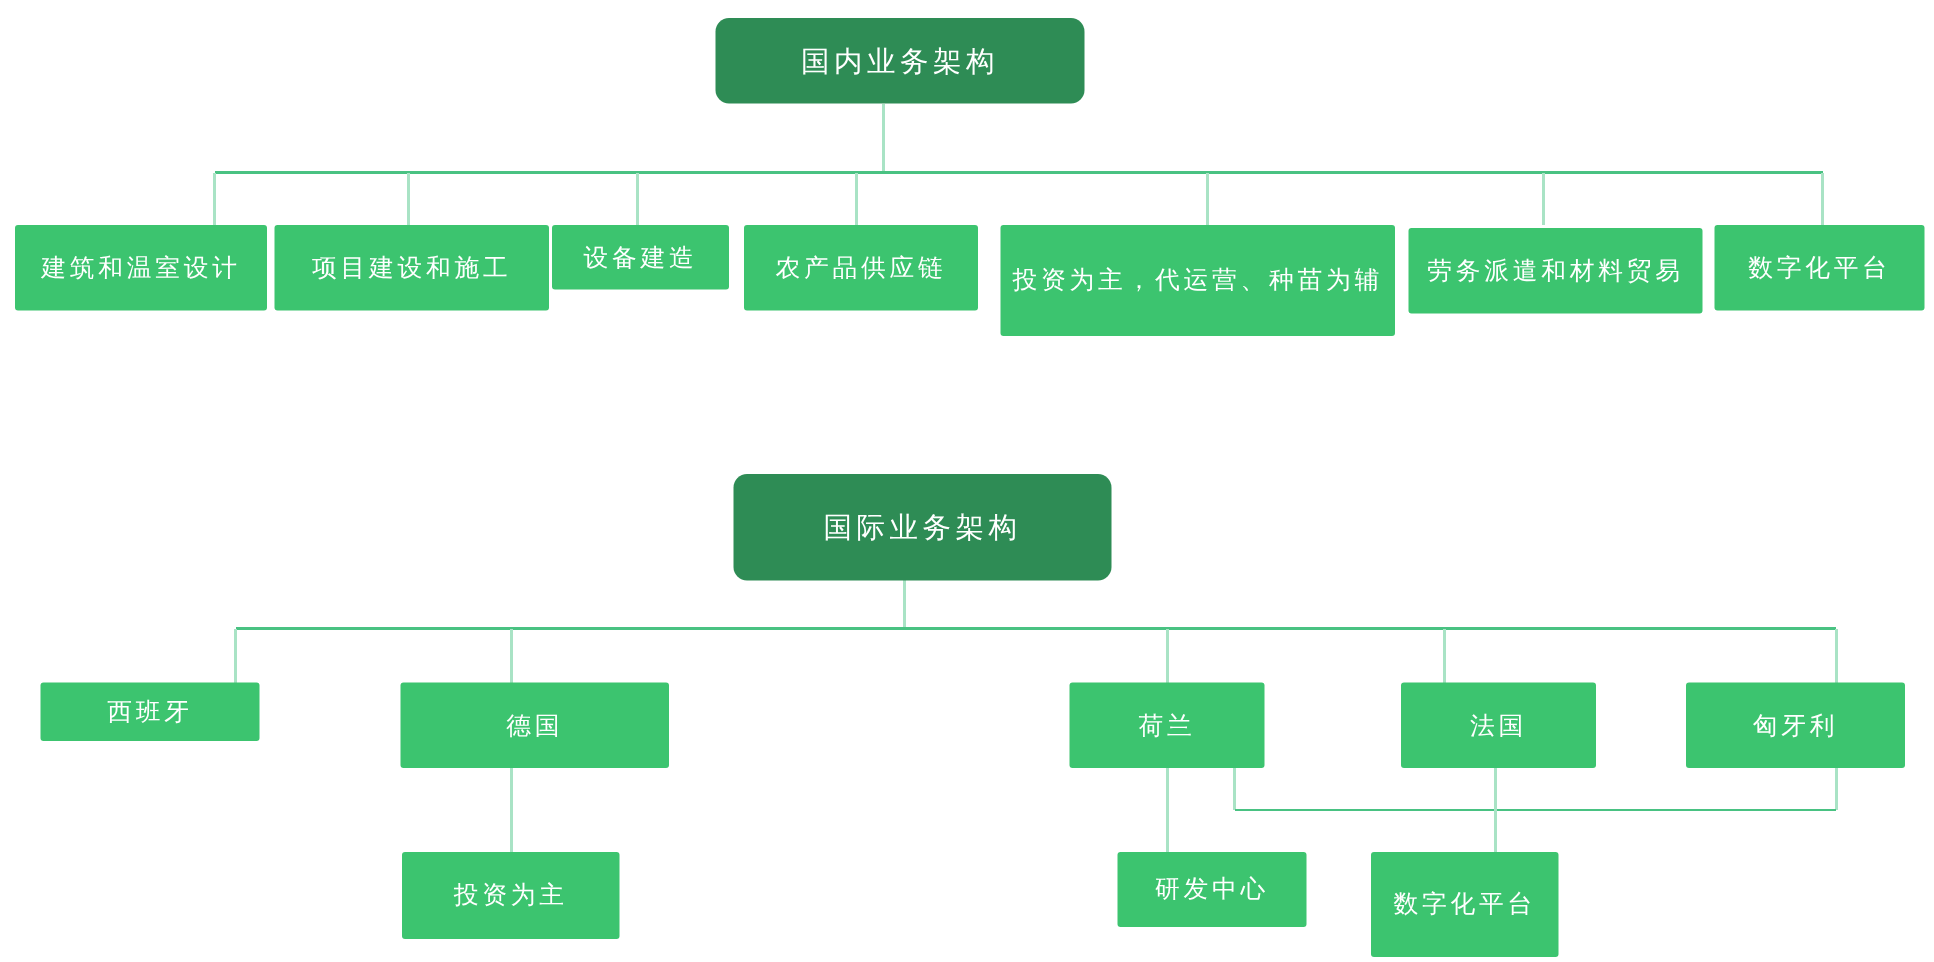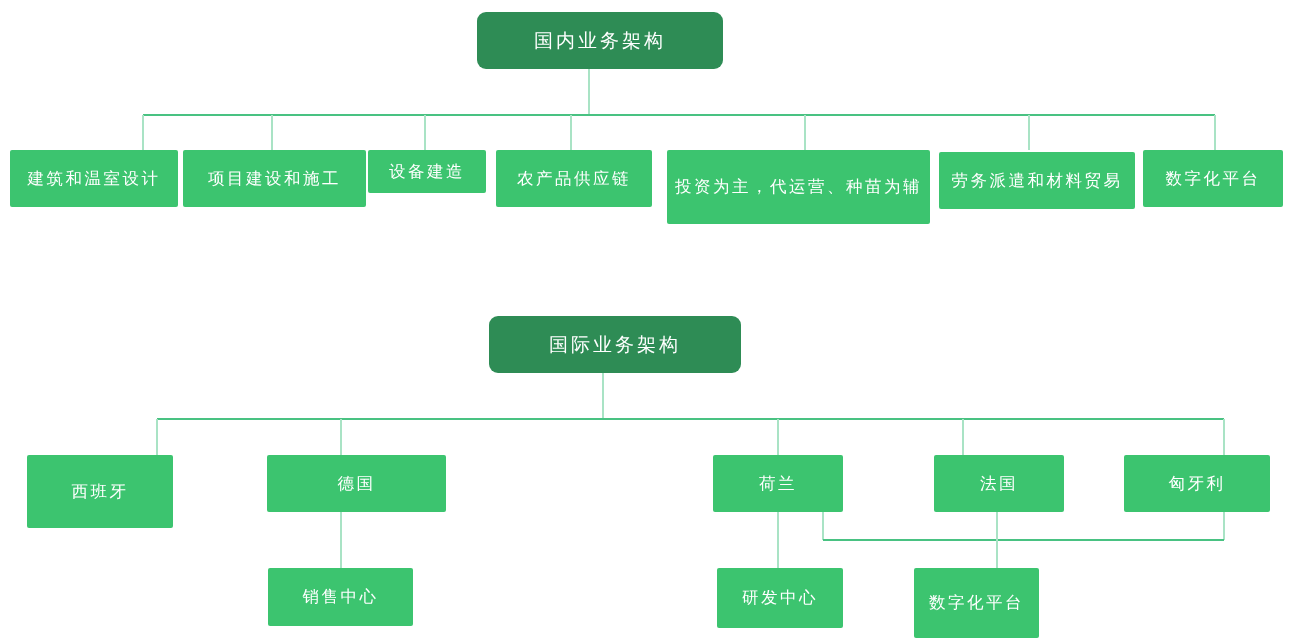--- a/index.html
+++ b/index.html
@@ -81,26 +81,26 @@
     <div class="node" style="left:10px;top:150px;width:168px;height:57px">建筑和温室设计</div>
     <div class="node" style="left:183px;top:150px;width:183px;height:57px">项目建设和施工</div>
     <div class="node" style="left:368px;top:150px;width:118px;height:43px">设备建造</div>
     <div class="node" style="left:496px;top:150px;width:156px;height:57px">农产品供应链</div>
     <div class="node" style="left:667px;top:150px;width:263px;height:74px">投资为主，代运营、种苗为辅</div>
     <div class="node" style="left:939px;top:152px;width:196px;height:57px">劳务派遣和材料贸易</div>
     <div class="node" style="left:1143px;top:150px;width:140px;height:57px">数字化平台</div>
   </div>
 
   <div>
-    <div class="node root" style="left:489px;top:316px;width:252px;height:57px">国际业务架构</div>
+    <div class="node root" style="left:489px;top:316px;width:252px;height:71px">国际业务架构</div>
 
-    <div class="node" style="left:27px;top:455px;width:146px;height:73px">西班牙</div>
+    <div class="node" style="left:27px;top:455px;width:146px;height:39px">西班牙</div>
     <div class="node" style="left:267px;top:455px;width:179px;height:57px">德国</div>
     <div class="node" style="left:713px;top:455px;width:130px;height:57px">荷兰</div>
     <div class="node" style="left:934px;top:455px;width:130px;height:57px">法国</div>
     <div class="node" style="left:1124px;top:455px;width:146px;height:57px">匈牙利</div>
 
-    <div class="node" style="left:268px;top:568px;width:145px;height:58px">销售中心</div>
-    <div class="node" style="left:717px;top:568px;width:126px;height:60px">研发中心</div>
+    <div class="node" style="left:268px;top:568px;width:145px;height:58px">投资为主</div>
+    <div class="node" style="left:745px;top:568px;width:126px;height:50px">研发中心</div>
     <div class="node" style="left:914px;top:568px;width:125px;height:70px">数字化平台</div>
   </div>
 
 </div>
 
 </body></html>

